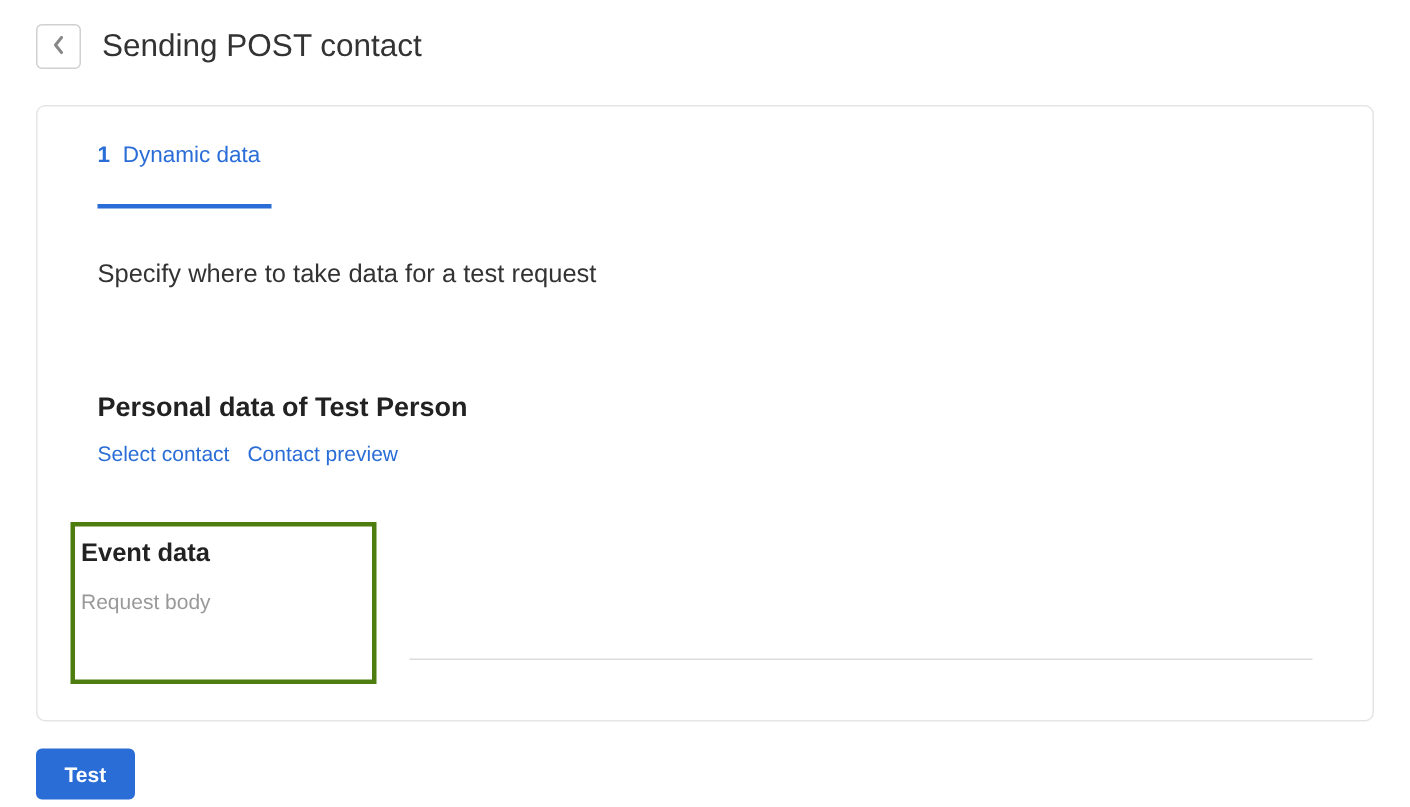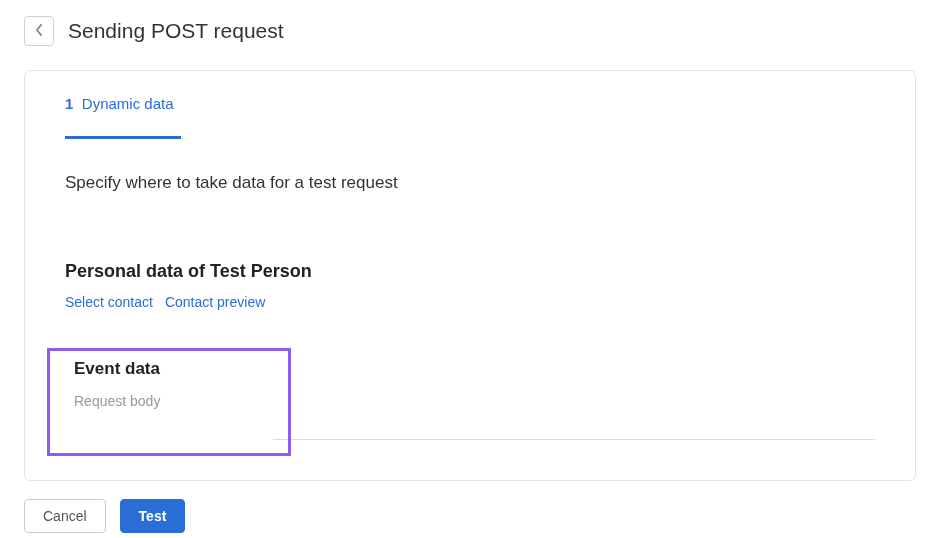--- a/index.html
+++ b/index.html
@@ -82,23 +82,23 @@
     .link {
       color: #2a6dd6;
       font-size: 14px;
       text-decoration: none;
       cursor: pointer;
     }
     .event-section {
       margin-left: -18px;
     }
     .highlight-box {
-      border: 3px solid #8b5cf6;
-      padding: 8px 16px 14px 24px;
-      width: 244px;
+      border: 3px solid #4d7c0f;
+      padding: 8px 16px 14px 4px;
+      width: 204px;
       display: inline-block;
       vertical-align: bottom;
     }
     .highlight-box .section-heading {
       margin-bottom: 14px;
       font-size: 17px;
     }
     .request-body-input {
       font-size: 14px;
       color: #999;
@@ -138,21 +138,21 @@
 <body>
 
 <div class="header">
   <button class="back-btn">
     <span>
       <svg width="8" height="12" viewBox="0 0 8 12">
           <path d="M6 1 L2 6 L6 11" stroke="#888" stroke-width="2" fill="none" stroke-linecap="round" stroke-linejoin="round"></path>
         </svg>
     </span>
   </button>
-  <h1 class="page-title">Sending POST request</h1>
+  <h1 class="page-title">Sending POST contact</h1>
 </div>
 
 <div class="card">
   <div class="tab-container">
     <div class="tab">
       <span class="tab-num">1</span>
       <span class="tab-label">Dynamic data</span>
     </div>
   </div>
 
@@ -169,15 +169,14 @@
   <div class="event-section">
     <div class="highlight-box">
       <h2 class="section-heading">Event data</h2>
       <div class="request-body-input">Request body</div>
     </div>
     <div class="underline-full"></div>
   </div>
 </div>
 
 <div class="footer-buttons">
-  <button class="btn btn-secondary">Cancel</button>
   <button class="btn btn-primary">Test</button>
 </div>
 
 </body></html>

